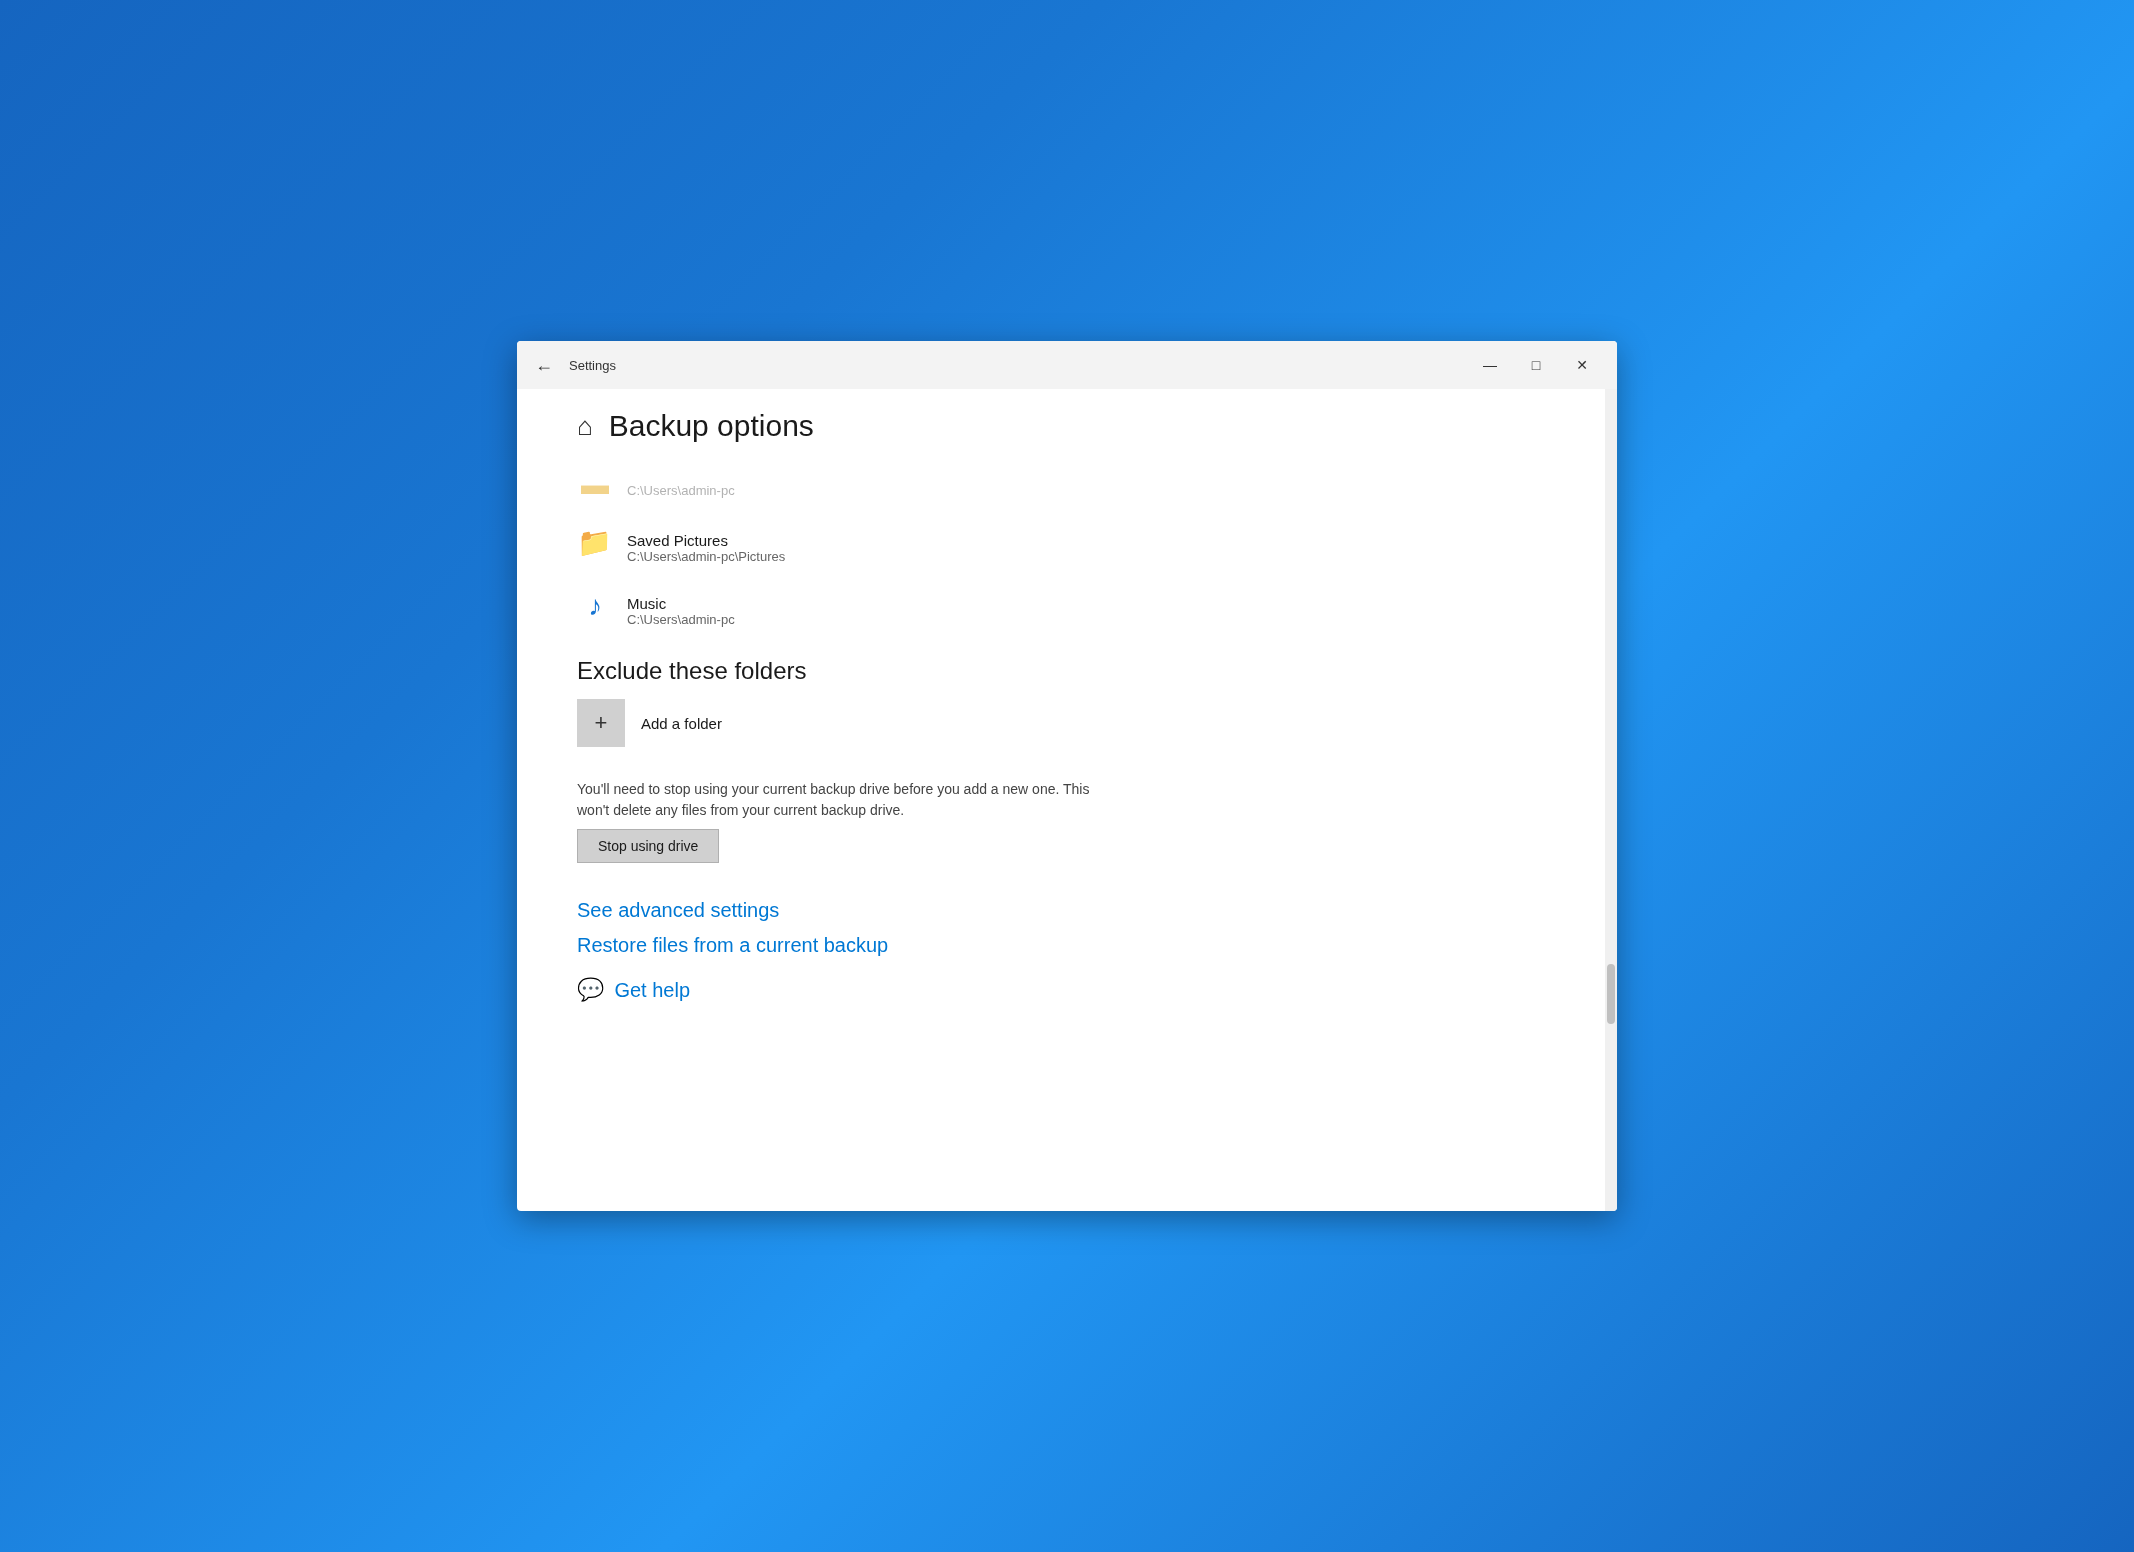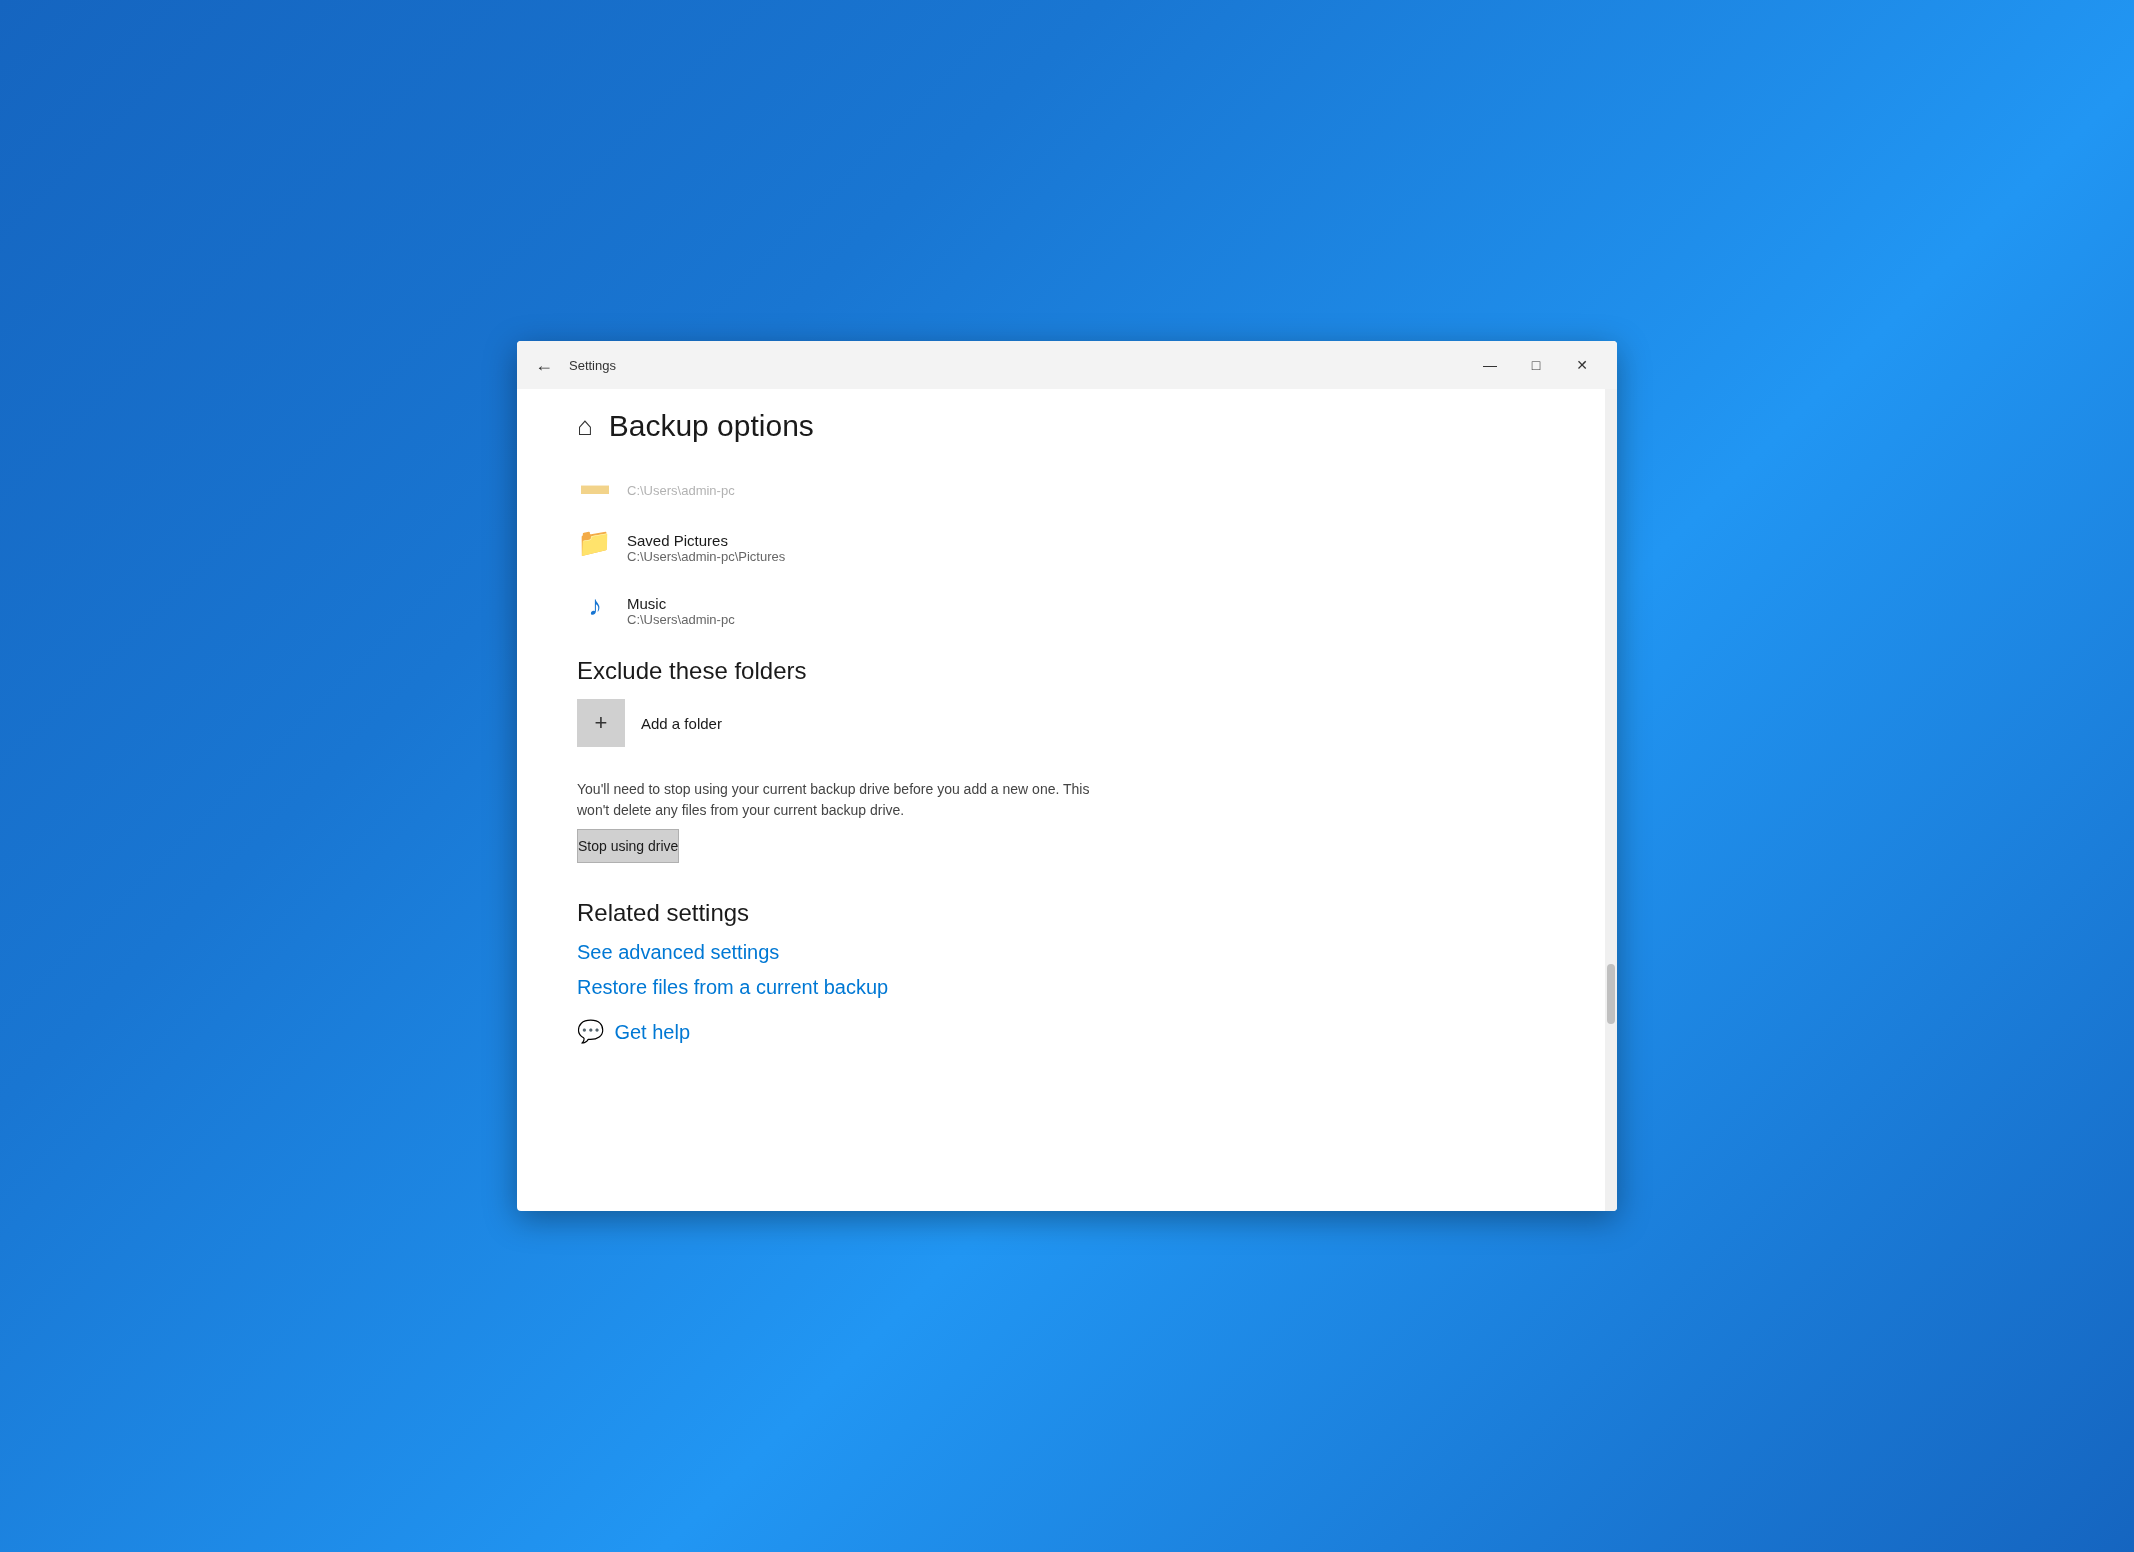--- a/index.html
+++ b/index.html
@@ -193,21 +193,21 @@
       font-size: 14px;
       color: #444;
       margin-bottom: 8px;
       line-height: 1.5;
       max-width: 520px;
     }
 
     .stop-btn {
       background: #d0d0d0;
       border: 1px solid #b0b0b0;
-      padding: 8px 0;
+      padding: 8px 20px;
       font-size: 14px;
       cursor: pointer;
       color: #1a1a1a;
       font-family: inherit;
     }
 
     
     .related-section { margin-top: 36px; }
 
     .link-blue {
@@ -286,21 +286,20 @@
         </button>
         <span class="add-folder-label">Add a folder</span>
       </div>
 
       <div class="backup-section">
         <p class="backup-description">You'll need to stop using your current backup drive before you add a new one. This won't delete any files from your current backup drive.</p>
         <button class="stop-btn">Stop using drive</button>
       </div>
 
       <div class="related-section">
-        <h2 class="section-heading">Related settings</h2>
         <a class="link-blue">See advanced settings</a>
         <a class="link-blue">Restore files from a current backup</a>
       </div>
 
       <div class="get-help-row">
         <span class="help-icon">💬</span>
         <a class="link-blue" style="margin-bottom:0;">Get help</a>
       </div>
 
     </div>

